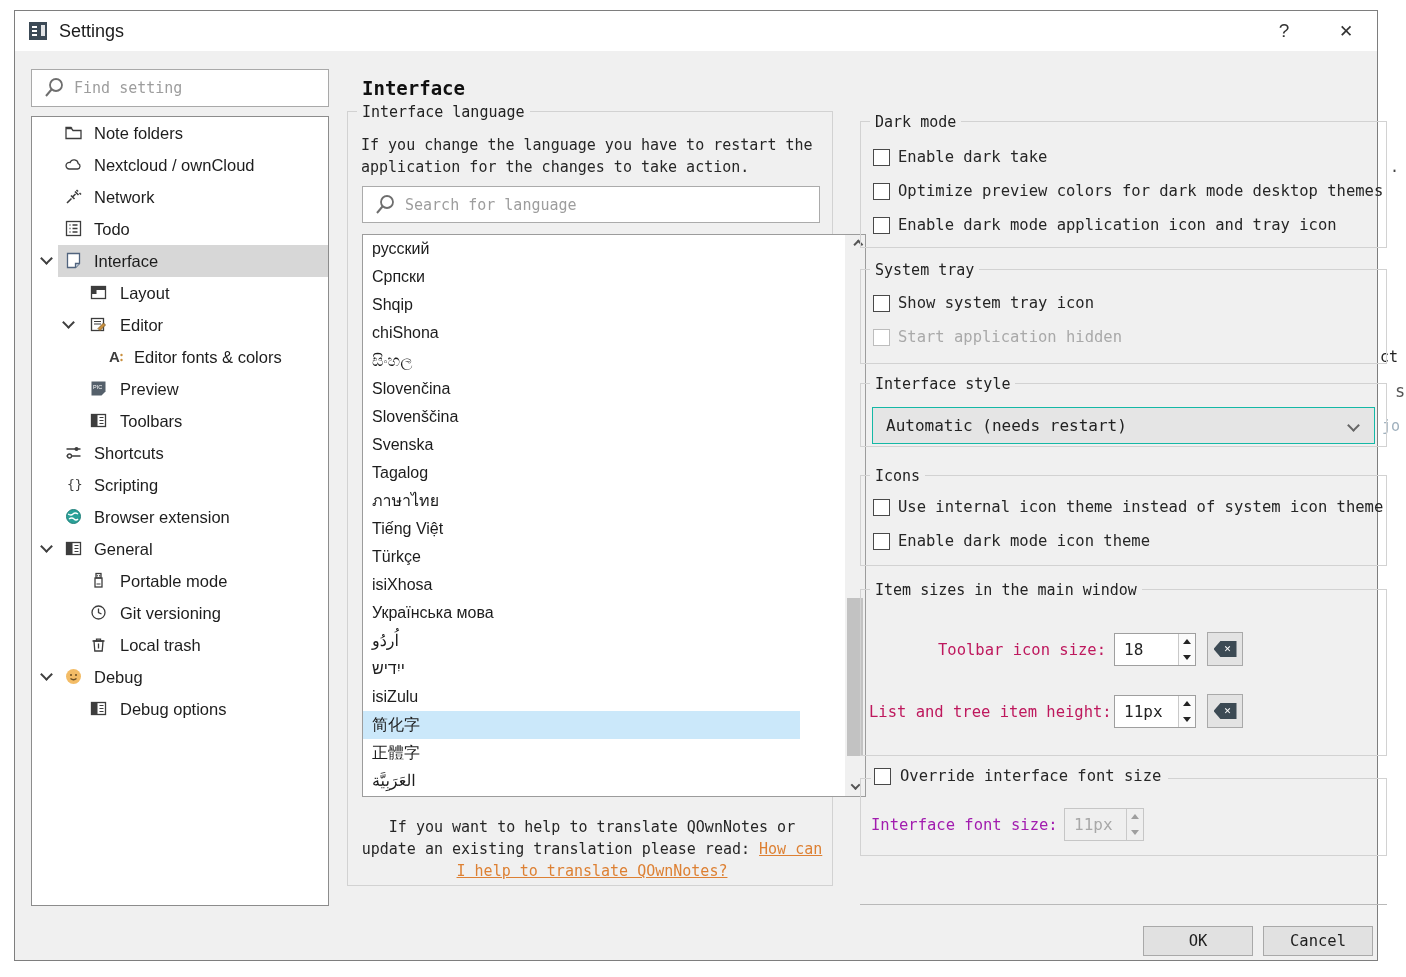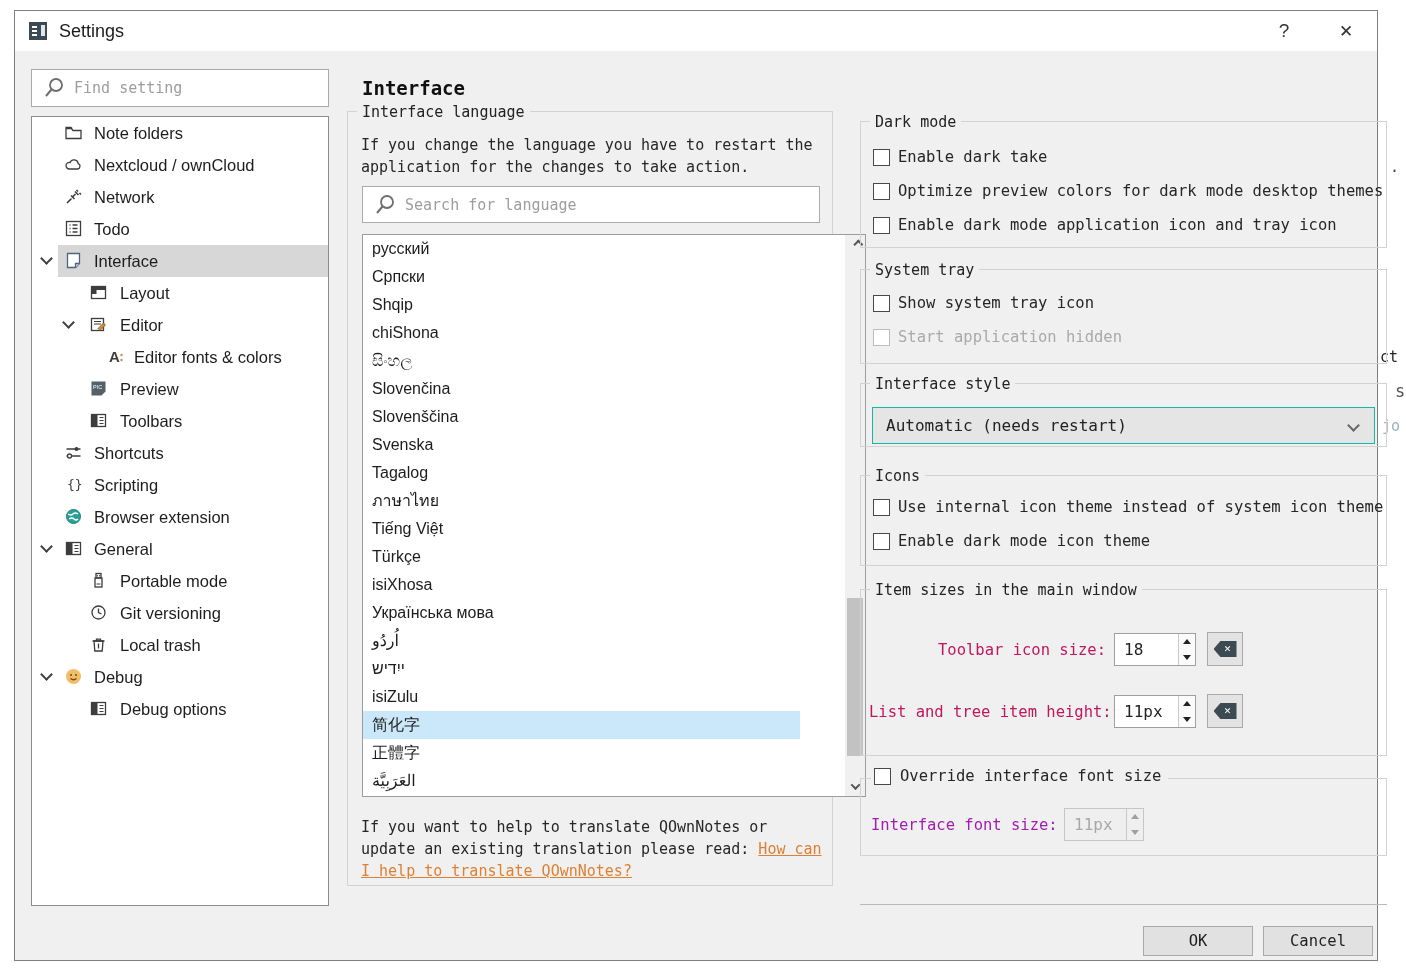--- a/index.html
+++ b/index.html
@@ -62,21 +62,21 @@
   .lrow.sel { background:#cbe8fa; }
   .vscroll { position:absolute; right:0; top:0; width:20px; height:561px; background:#f0f0f0; }
   .sb-btn { position:absolute; left:0; width:20px; height:19px; background:#f0f0f0; display:flex;
             align-items:center; justify-content:center; }
   .sb-up { top:0; } .sb-dn { bottom:0; }
   .sb-chev { width:7px; height:7px; border-left:2px solid #555; border-bottom:2px solid #555; }
   .sb-up .sb-chev { transform:rotate(135deg) translate(-2px,-2px); }
   .sb-dn .sb-chev { transform:rotate(-45deg) translate(1px,-1px); }
   .sb-thumb { position:absolute; left:2px; width:16px; top:363px; height:158px; background:#c2c2c2; }
   .translate-note { position:absolute; left:13px; top:704px; width:462px; font-family:"DejaVu Sans Mono",monospace;
-                    font-size:15px; line-height:22px; color:#262626; }
+                    font-size:15px; line-height:22px; color:#262626;text-align:center; }
   .translate-note a { color:#dd8033; text-decoration:underline; }
 
   
   .rp-group { left:845px; width:527px; }
   .cb-row { position:absolute; left:12px; display:flex; align-items:center; }
   .cbox { width:17px; height:17px; background:#fff; border:1.6px solid #494949; flex:0 0 auto; }
   .cb-row .cb-label { margin-left:8px; font-family:"DejaVu Sans Mono",monospace; font-size:15.5px; color:#262626; white-space:nowrap; }
   .cb-row.disabled .cbox { border-color:#bdbdbd; }
   .cb-row.disabled .cb-label { color:#a9a9a9; }
 

